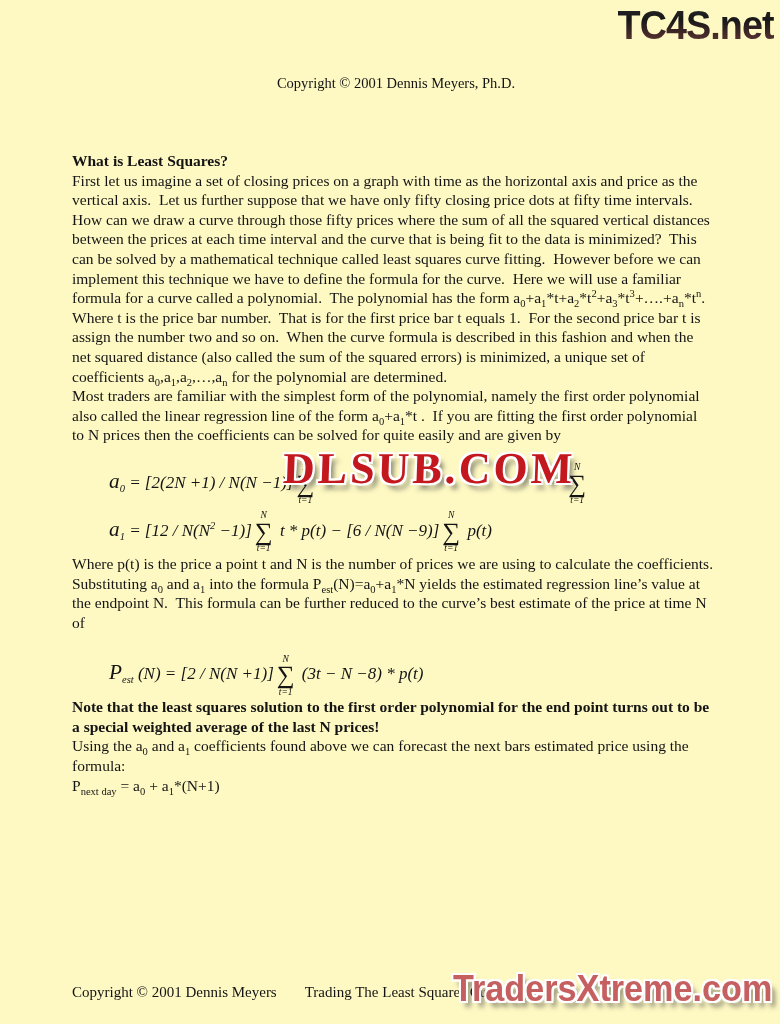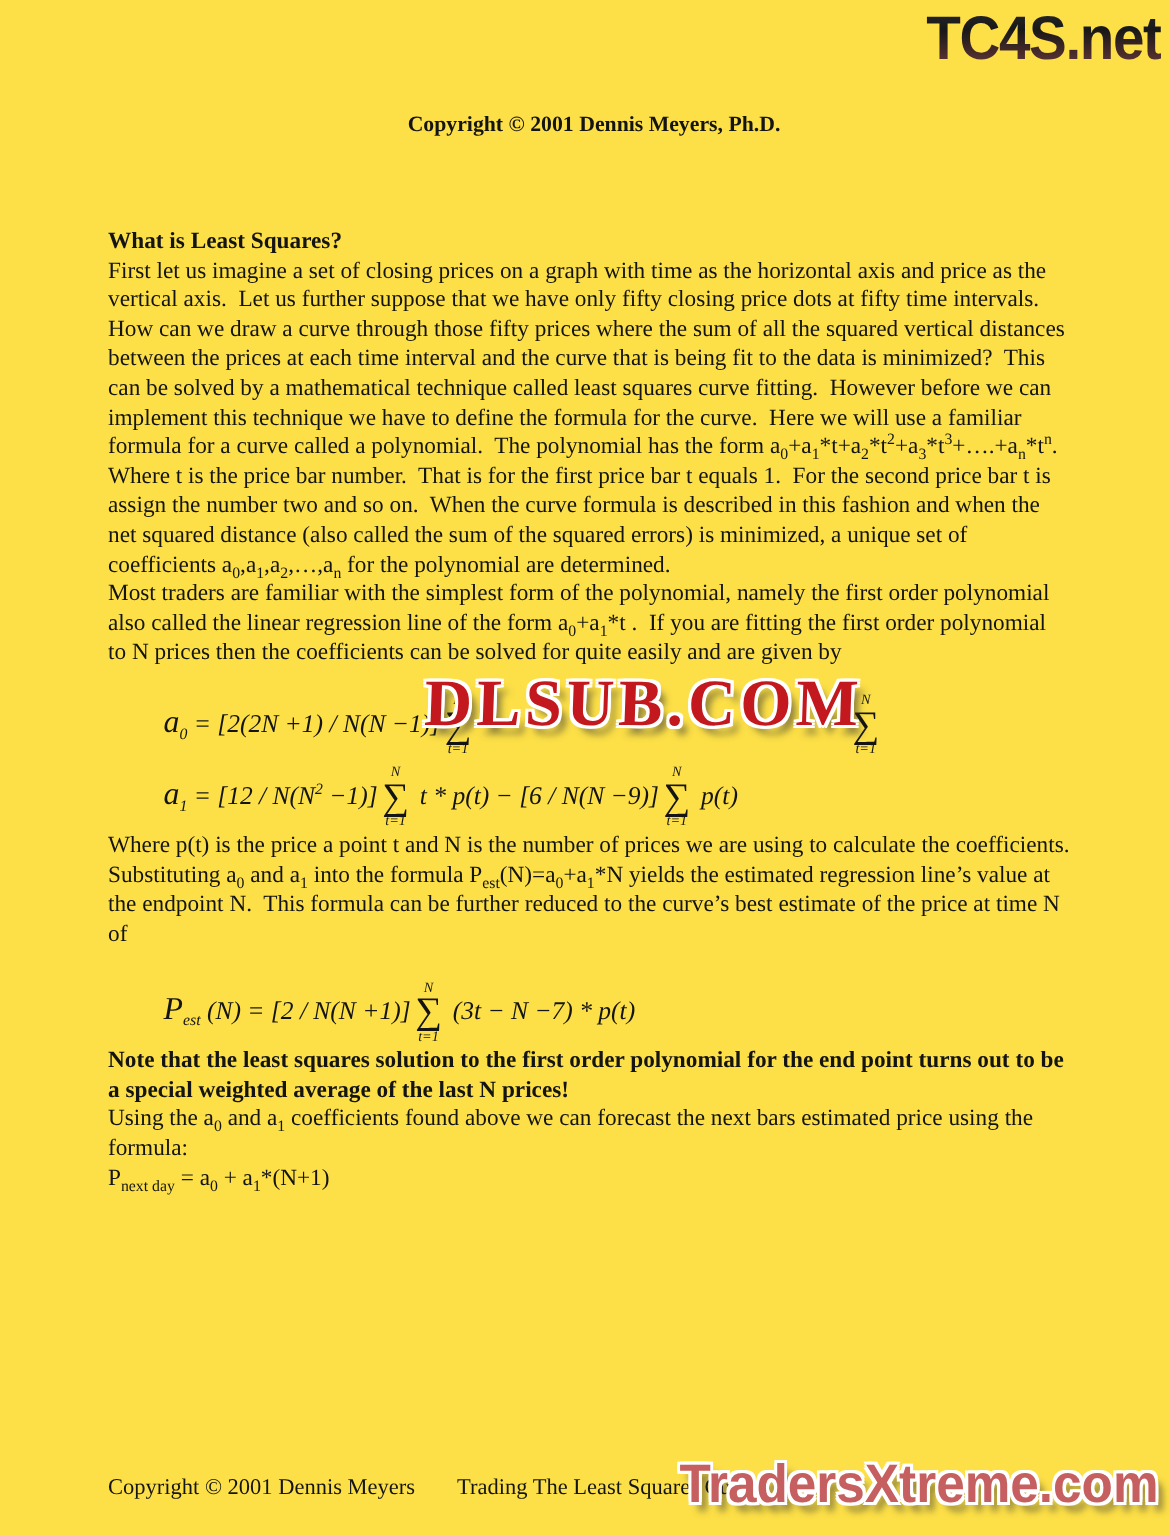--- a/index.html
+++ b/index.html
@@ -1,37 +1,37 @@
 <!DOCTYPE html>
 <html><head>
 <meta charset="utf-8">
 <style>
   html,body{margin:0;padding:0;background:#888;}
   .page{
     position:relative;
     width:780px;height:1024px;
-    background:#fde047;
+    background:#fef9c3;
     margin:0 auto;
     overflow:hidden;
     font-family:"Liberation Serif", serif;
     color:#141414;
   }
   
   .logo{
     position:absolute;top:2px;right:6px;
     font-family:"Liberation Sans", sans-serif;
     font-weight:800;font-size:41px;letter-spacing:-1px;
     transform:scaleX(0.92);transform-origin:right;
     background:linear-gradient(180deg,#2c2c2c 0%,#181818 38%,#4a2b2b 72%,#6d4343 100%);
     -webkit-background-clip:text;background-clip:text;color:transparent;
   }
   
   .title-block{position:absolute;top:73px;left:0;width:100%;text-align:center;}
   .doc-title{font-size:18px;font-weight:bold;margin:0;}
-  .doc-copyright{font-size:14.5px;margin:2px 0 0 12px;font-weight:bold;}
+  .doc-copyright{font-size:14.5px;margin:2px 0 0 12px;}
   
   .body-col{position:absolute;left:72px;top:151px;width:641px;font-size:15.5px;line-height:19.6px;}
   .body-col p{margin:0;}
   .sec-heading{font-weight:bold;font-size:15.5px;margin:0;}
   .mt1{margin-top:19px;}   
   .mt-f1{margin-top:13px;} 
   .mt-where{margin-top:13px;}
   .mt-pest{margin-top:17px;}
   .mt-note{margin-top:16px;font-weight:bold;}
   .mt-pnext{margin-top:17px;}
@@ -126,21 +126,21 @@
 
     <p class="mt-where"><span>Where p(t) is the price a point t and N is the number of prices we are using to calculate the coefficients.</span></p>
 
     <p class="mt1"><span>Substituting a</span><span class="tok-sub">0</span><span> and a</span><span class="tok-sub">1</span><span> into the formula P</span><span class="tok-sub">est</span><span>(N)=a</span><span class="tok-sub">0</span><span>+a</span><span class="tok-sub">1</span><span>*N yields the estimated regression line’s value at the endpoint N.&nbsp; This formula can be further reduced to the curve’s best estimate of the price at time N of</span></p>
 
     <div class="formula mt-pest">
       <span><span class="tok-v">P</span><span class="tok-sub">est</span><span> (N) = [2 / N(N +1)]</span><span class="sum">
             <span class="sum-top">N</span>
             <span class="sum-sigma">∑</span>
             <span class="sum-bot">t=1</span>
-          </span><span> (3t − N −7) * p(t)</span></span>
+          </span><span> (3t − N −8) * p(t)</span></span>
     </div>
 
     <p class="mt-note"><span>Note that the least squares solution to the first order polynomial for the end point turns out to be a special weighted average of the last N prices!</span></p>
 
     <p class="mt1"><span>Using the a</span><span class="tok-sub">0</span><span> and a</span><span class="tok-sub">1</span><span> coefficients found above we can forecast the next bars estimated price using the formula:</span></p>
 
     <p class="mt-pnext"><span>P</span><span class="tok-sub">next day</span><span> = a</span><span class="tok-sub">0</span><span> + a</span><span class="tok-sub">1</span><span>*(N+1)</span></p>
 
   </div>
 

